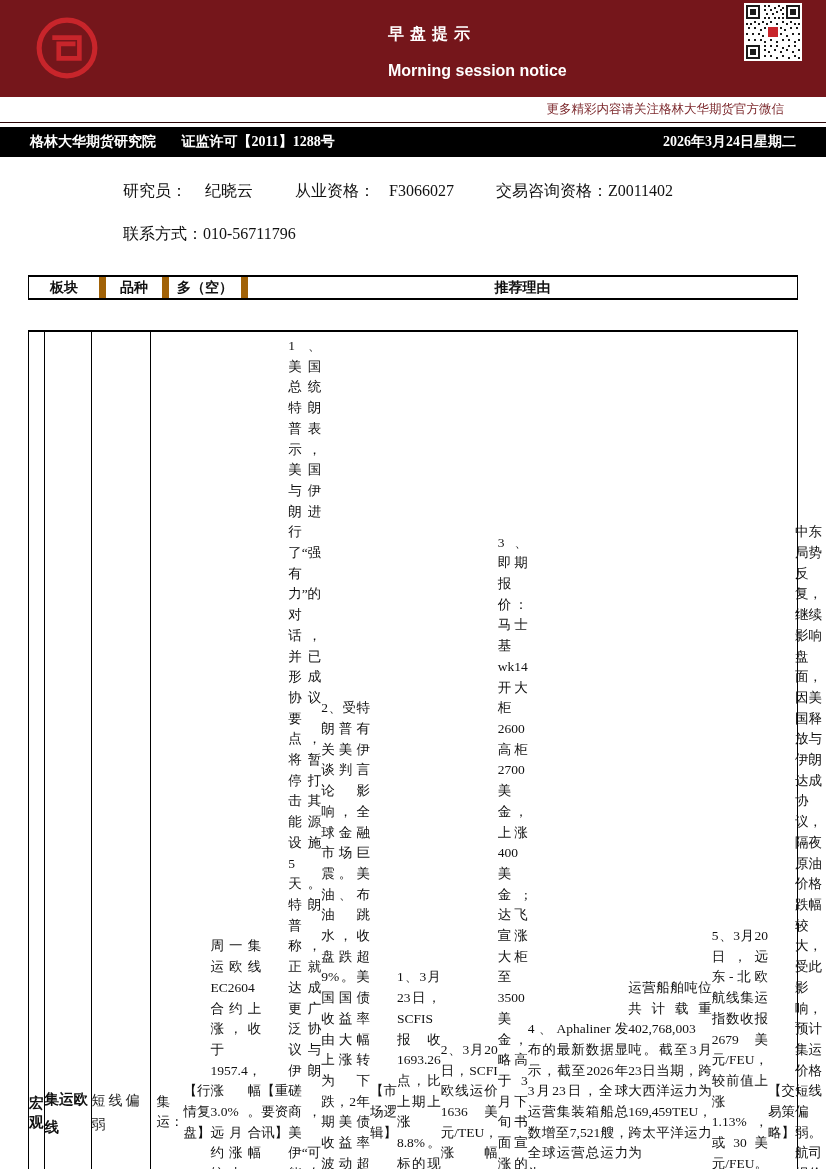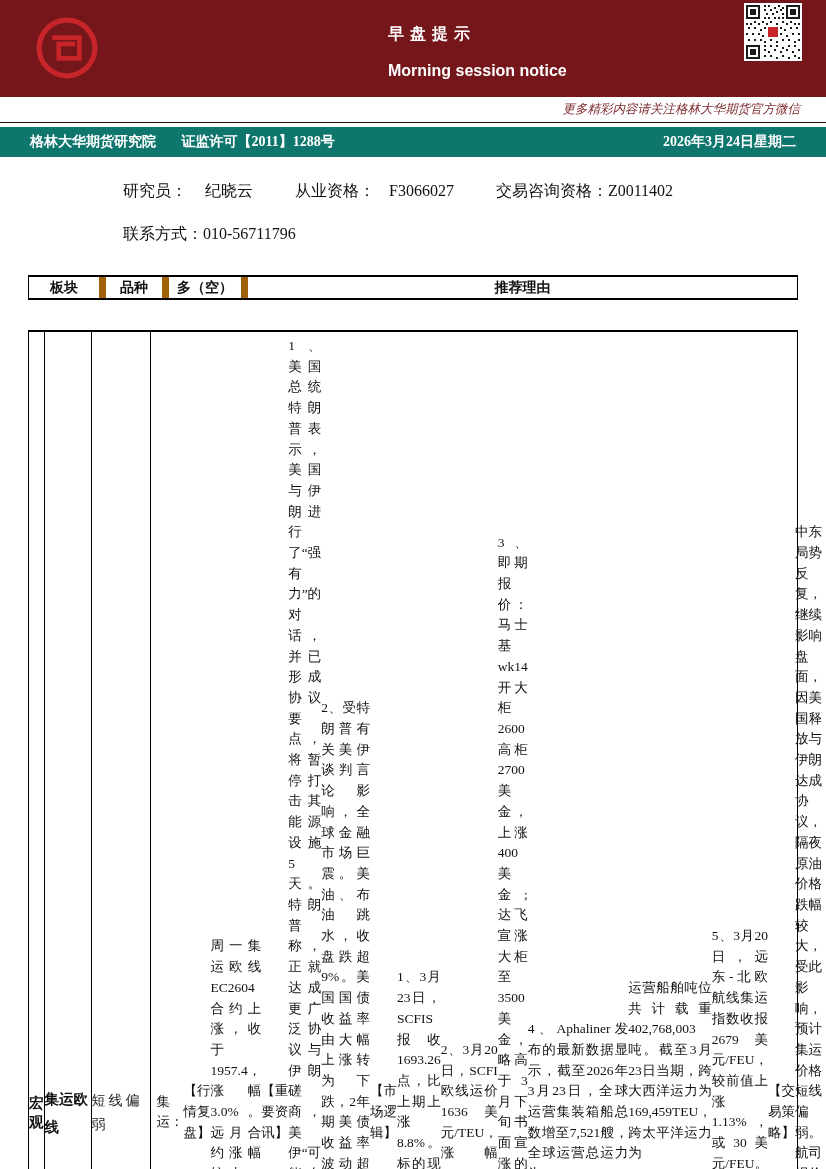--- a/index.html
+++ b/index.html
@@ -17,27 +17,27 @@
   .brand-cn { font-size: 22px; font-weight: bold; color: #4d0b0e; letter-spacing: 2px; }
   .brand-en { margin-top: 7px; font-size: 12.5px; font-weight: bold; color: #4d0b0e;
               font-family: "Liberation Sans", sans-serif; letter-spacing: .5px; }
   .mast-title { position: absolute; left: 388px; top: 24px; width: 212px; text-align: left; color: #fff; }
   .mast-title-cn { font-size: 16px; font-weight: bold; letter-spacing: 6px; }
   .mast-title-en { margin-top: 17px; font-size: 16px; font-weight: bold;
                    font-family: "Liberation Sans", sans-serif; }
   .qr-wrap { position: absolute; right: 24px; top: 3px; width: 58px; height: 58px; background:#fff; }
 
   
-  .wechat-row { height: 25px; display: flex; justify-content: flex-end; align-items: center; padding-right: 26px; font-style: italic; }
+  .wechat-row { height: 25px; display: flex; justify-content: flex-end; align-items: center; padding-right: 42px; }
   .wechat-note { color: #7d2a2e; font-size: 12.5px; }
   .rule { border-top: 1px solid #2c0607; }
   .gap4 { height: 4px; }
 
   
-  .subheader { height: 30px; background: #0f766e; color: #fff; display: flex;
+  .subheader { height: 30px; background: #000000; color: #fff; display: flex;
                align-items: center; justify-content: space-between; padding: 0 30px;
                font-size: 14px; font-weight: bold; }
   .sub-left span { margin-right: 22px; }
   .sub-left span:last-child { margin-right: 0; }
 
   
   .researcher { margin: 24px 0 0 123px; font-size: 16px; }
   .res-line2 { margin-top: 22px; }
   .ml18 { margin-left: 18px; }
   .ml42 { margin-left: 42px; }

